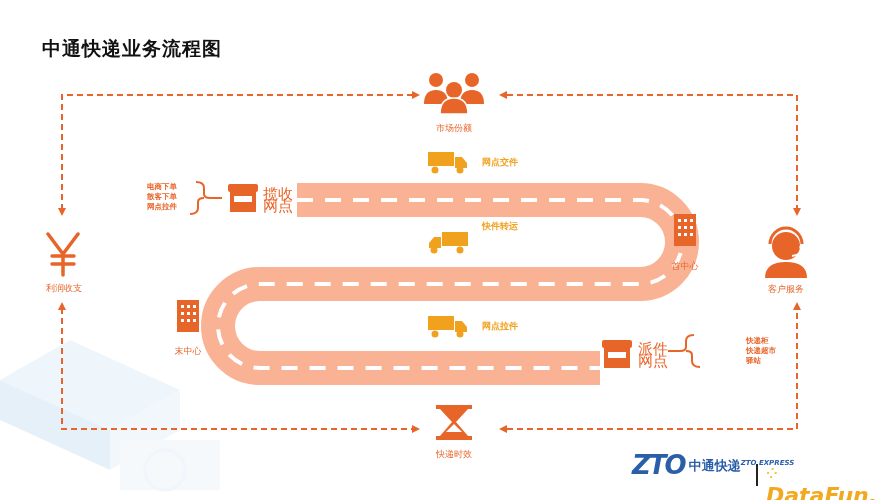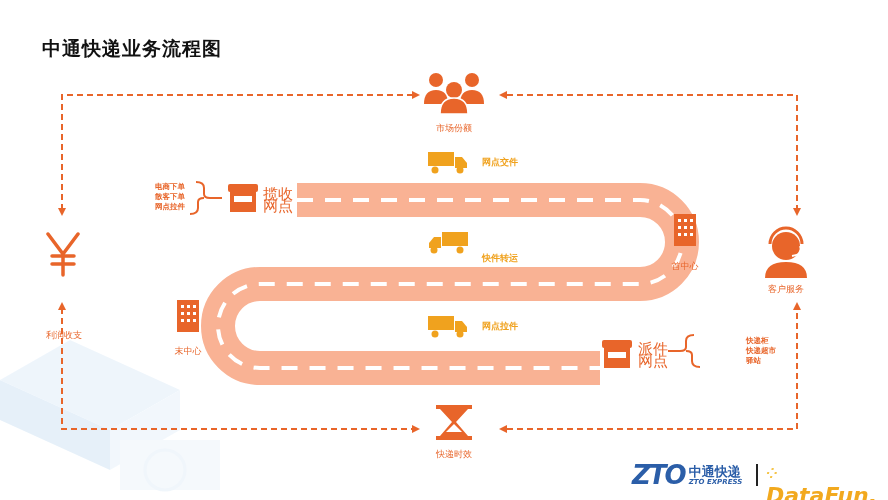--- a/index.html
+++ b/index.html
@@ -12,21 +12,21 @@
   .title {
     left:42px; top:28px; font-size:19px; font-weight:bold; color:#111;
     letter-spacing:1px;
     margin-top:8px;
   }
   .lbl { font-size:9px; color:#e8652a; text-align:center; white-space:nowrap; }
   .lbl-y { font-size:9px; color:#f0a21e; font-weight:bold; white-space:nowrap; }
   .small { font-size:7.5px; color:#e8652a; line-height:10px; font-weight:bold; }
   .node-lbl { font-size:15px; color:#e8652a; font-weight:normal; line-height:12px; }
   svg { position:absolute; left:0; top:0; }
-  .logo-zto { left:632px; top:460px; display:flex; align-items:center; }
+  .logo-zto { left:632px; top:450px; display:flex; align-items:center; }
   .zto-mark { font-size:26px; font-weight:bold; font-style:italic; color:#2b5ea8; letter-spacing:-2px; }
   .zto-cn { font-size:13px; font-weight:bold; color:#2b5ea8; line-height:13px; }
   .zto-en { font-size:7px; font-weight:bold; font-style:italic; color:#2b5ea8; }
   .divider { left:756px; top:464px; width:2px; height:22px; background:#222; }
   .datafun { left:766px; top:458px; font-size:22px; font-weight:bold; font-style:italic; color:#f2a91e; }
   .datafun .dots { color:#f5c54a; font-size:14px; }
 </style>
 </head>
 <body>
 
@@ -151,55 +151,55 @@
     <rect x="428" y="316" width="26" height="14"></rect>
     <path d="M455,321 l7,0 l5,6 l0,5 l-12,0 z"></path>
     <circle cx="435" cy="334" r="3.5"></circle>
       <circle cx="460" cy="334" r="3.5"></circle>
   </g>
 </svg>
 
 <div class="abs title">中通快递业务流程图</div>
 
 <div class="abs lbl" style="left:428px; top:122px; width:52px;">市场份额</div>
-<div class="abs lbl" style="left:38px; top:282px; width:52px;margin-top:47px;">利润收支</div>
+<div class="abs lbl" style="left:38px; top:282px; width:52px;">利润收支</div>
 <div class="abs lbl" style="left:760px; top:283px; width:52px;">客户服务</div>
 <div class="abs lbl" style="left:428px; top:448px; width:52px;">快递时效</div>
 <div class="abs lbl" style="left:664px; top:260px; width:42px;">首中心</div>
 <div class="abs lbl" style="left:167px; top:345px; width:42px;">末中心</div>
 
 <div class="abs node-lbl" style="left:263px; top:188px;">
   <div>揽收</div>
   <div>网点</div>
 </div>
 
 <div class="abs node-lbl" style="left:638px; top:343px;">
   <div>派件</div>
   <div>网点</div>
 </div>
 
-<div class="abs small" style="left:155px; top:182px; ">
+<div class="abs small" style="left:147px; top:182px; ">
   <div>电商下单</div>
   <div>散客下单</div>
   <div>网点拉件</div>
 </div>
 
 <div class="abs small" style="left:698px; top:336px;margin-left:48px;">
   <div>快递柜</div>
   <div>快递超市</div>
   <div>驿站</div>
 </div>
 
 <div class="abs lbl-y" style="left:482px; top:156px;">网点交件</div>
-<div class="abs lbl-y" style="left:482px; top:252px;">快件转运</div>
+<div class="abs lbl-y" style="left:482px; top:220px;">快件转运</div>
 <div class="abs lbl-y" style="left:482px; top:320px;">网点拉件</div>
 
 <div class="abs logo-zto">
   <span class="zto-mark">ZTO</span>
-  <span style="display:flex; flex-direction:column; margin-left:4px;">
+  <span style="display:flex; margin-left:4px;">
     <span class="zto-cn">中通快递</span>
     <span class="zto-en">ZTO EXPRESS</span>
   </span>
 </div>
 <div class="abs divider"></div>
 <div class="abs datafun">
   <span class="dots">⁘</span><span>DataFun.</span>
 </div>
 
 </body></html>

